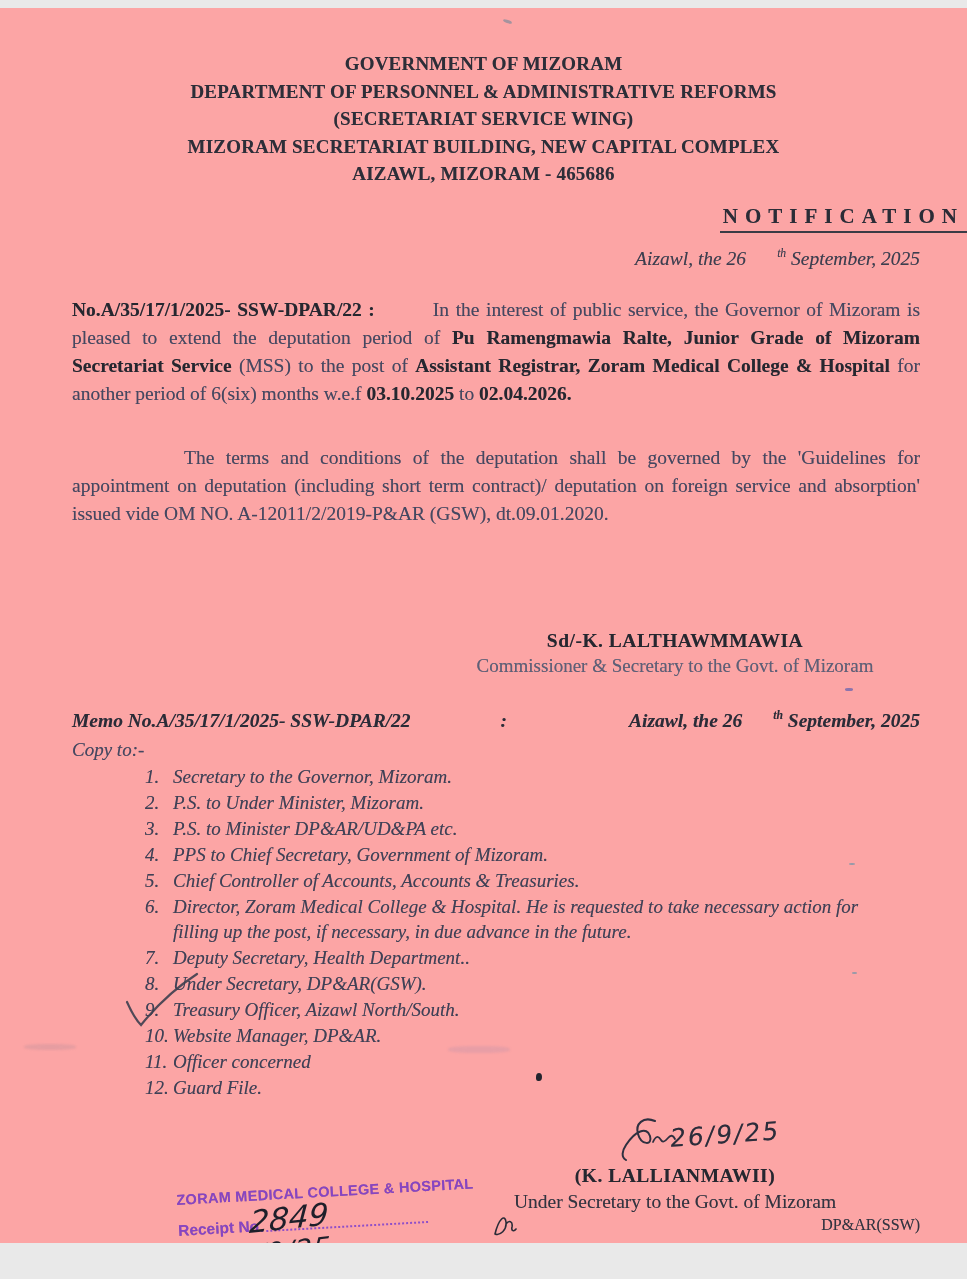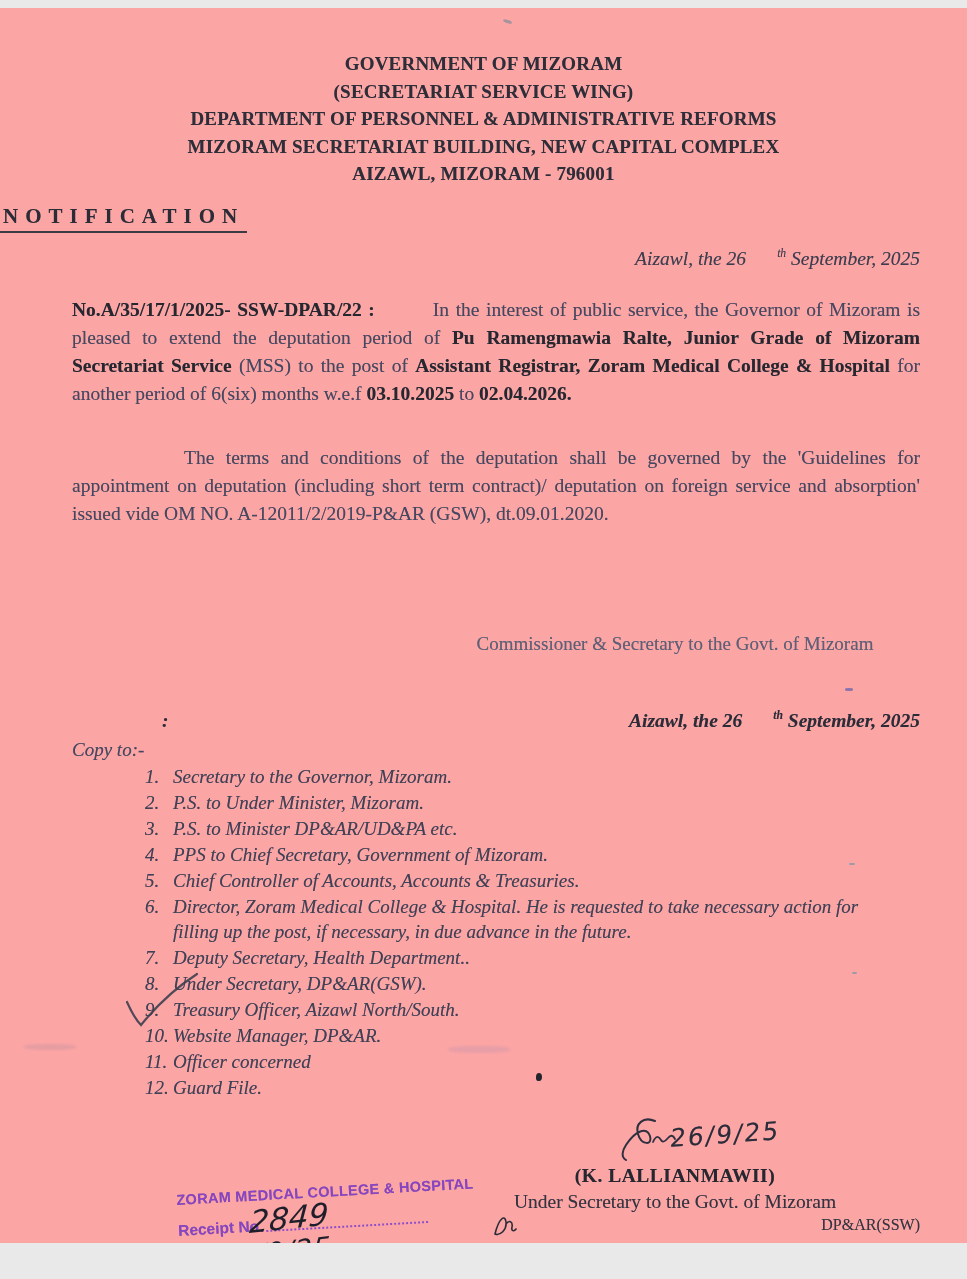--- a/index.html
+++ b/index.html
@@ -9,21 +9,21 @@
     overflow:hidden;margin:8px auto;
     text-shadow:0 0 .5px rgba(62,64,88,.45);
   }
   .b{font-weight:bold;color:#26272f;}
   sup{font-size:.6em;padding-left:31px;}
 
   .letterhead{
     position:absolute;top:42px;left:0;right:0;text-align:center;
     font-weight:bold;font-size:19px;line-height:27.5px;color:#2d2e38;letter-spacing:.2px;
   }
-  .title-wrap{position:absolute;top:196px;left:0;right:0;text-align:left;}
+  .title-wrap{position:absolute;top:196px;left:0;right:0;text-align:right;}
   .doc-title{
     display:inline-block;font-weight:bold;font-size:21px;letter-spacing:7px;
     color:#2b2c36;border-bottom:2.5px solid #3a3b45;padding:0 3px 2px 3px;
   }
   .dateline{position:absolute;top:239px;right:47px;font-style:italic;font-size:19.5px;color:#3c3e4e;}
 
   .para{
     position:absolute;left:72px;right:47px;margin:0;text-align:justify;
     font-size:19.5px;line-height:28px;color:#454861;
   }
@@ -92,40 +92,42 @@
   .sp-smudge{left:448px;top:1038px;width:62px;height:7px;background:rgba(110,120,175,.14);filter:blur(1px);}
   .sp-left{left:24px;top:1036px;width:52px;height:6px;background:rgba(120,120,145,.16);filter:blur(1px);}
 </style>
 </head>
 <body>
 
 <div class="page">
 
   <div class="letterhead">
     <div>GOVERNMENT OF MIZORAM</div>
+    <div>DEPARTMENT OF PERSONNEL &amp; ADMINISTRATIVE REFORMS</div>
     <div>(SECRETARIAT SERVICE WING)</div>
-    <div>DEPARTMENT OF PERSONNEL &amp; ADMINISTRATIVE REFORMS</div>
     <div>MIZORAM SECRETARIAT BUILDING, NEW CAPITAL COMPLEX</div>
-    <div>AIZAWL, MIZORAM - 796001</div>
+    <div>AIZAWL, MIZORAM - 465686</div>
   </div>
 
   <div class="title-wrap">
     <span class="doc-title">NOTIFICATION</span>
   </div>
 
   <div class="dateline"><span>Aizawl, the 26</span><sup>th</sup><span> September, 2025</span></div>
 
   <p class="para p1"><span class="b">No.A/35/17/1/2025- SSW-DPAR/22 :</span><span style="padding-left: 58px;">In the interest of public service, the Governor of Mizoram is pleased to extend the deputation period of </span><span class="b">Pu Ramengmawia Ralte, Junior Grade of Mizoram Secretariat Service</span><span> (MSS) to the post of </span><span class="b">Assistant Registrar, Zoram Medical College &amp; Hospital</span><span> for another period of 6(six) months w.e.f </span><span class="b">03.10.2025</span><span> to </span><span class="b">02.04.2026.</span></p>
   <p class="para p2"><span>The terms and conditions of the deputation shall be governed by the 'Guidelines for appointment on deputation (including short term contract)/ deputation on foreign service and absorption' issued vide OM NO. A-12011/2/2019-P&amp;AR (GSW), dt.09.01.2020.</span></p>
 
   <div class="sig1">
+    <div class="name">Sd/-K. LALTHAWMMAWIA</div>
     <div class="title">Commissioner &amp; Secretary to the Govt. of Mizoram</div>
   </div>
 
   <div class="memo-row">
+    <span class="memo-left">Memo No.A/35/17/1/2025- SSW-DPAR/22</span>
     <span class="memo-colon">:</span>
     <span class="memo-date"><span>Aizawl, the 26</span><sup>th</sup><span> September, 2025</span></span>
   </div>
 
   <div class="copyto">Copy to:-</div>
 
   <div class="copylist">
 
       <div class="citem">
         <span class="cnum">1.</span>

